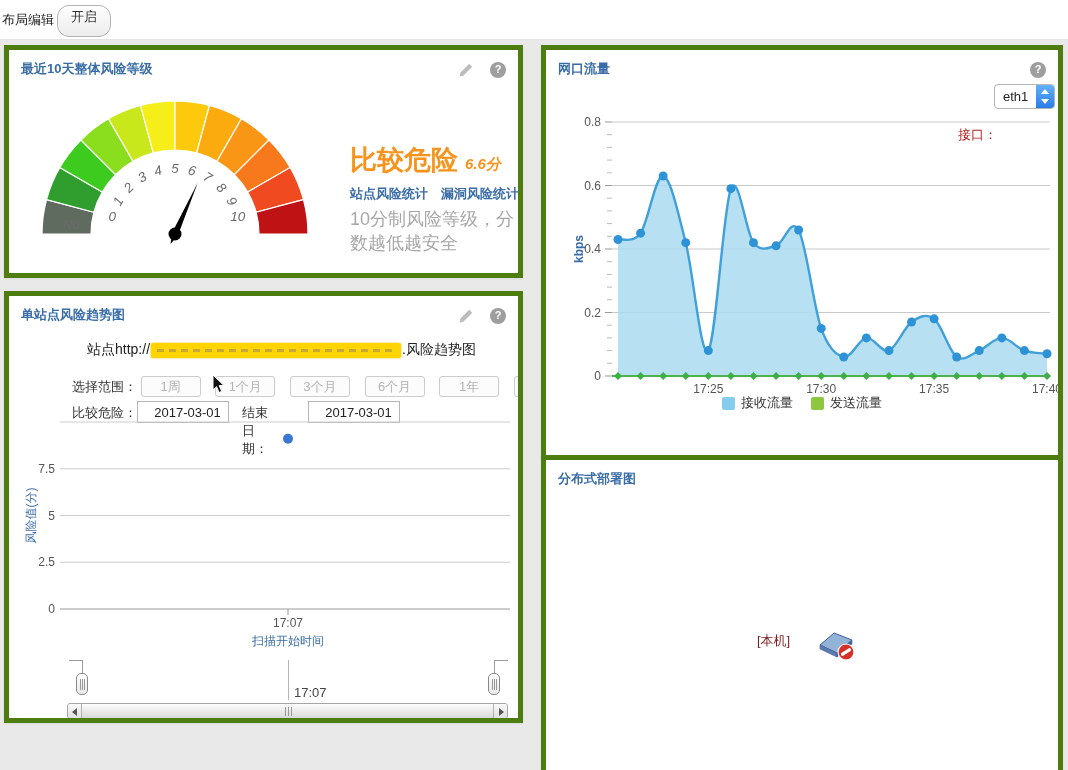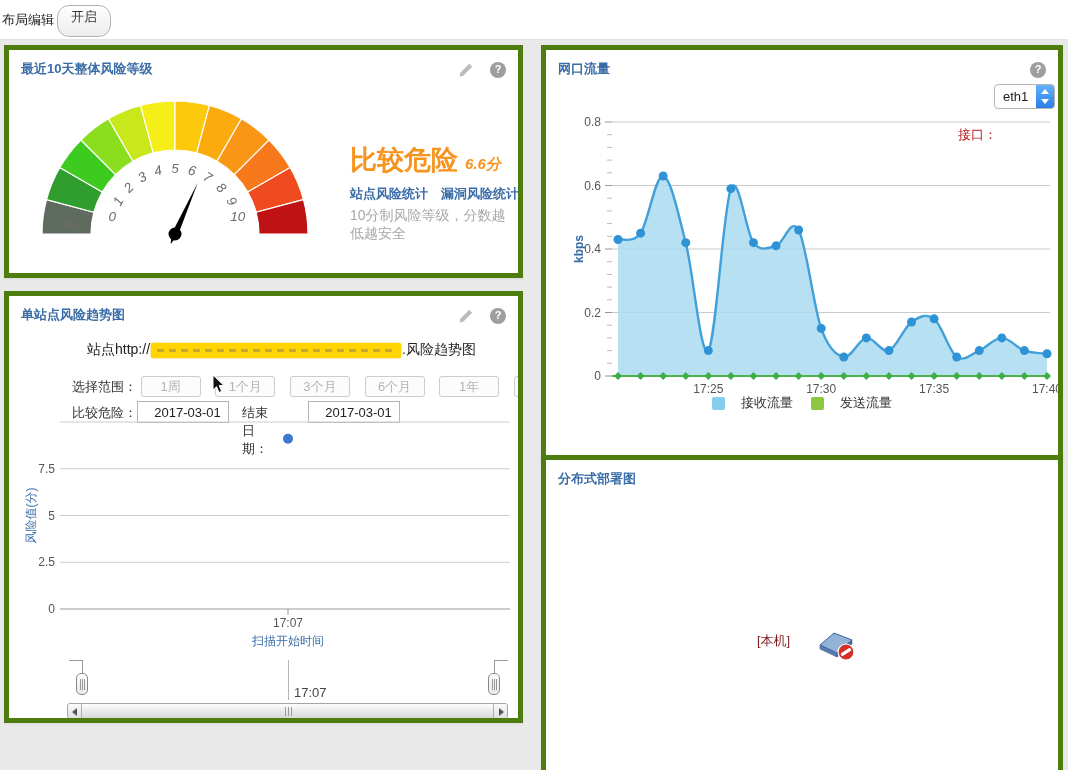--- a/index.html
+++ b/index.html
@@ -21,33 +21,33 @@
   .icon-help::before { content:"?"; position:absolute; left:0; top:1px; width:16px; text-align:center; color:#fff; font-size:11px; font-weight:bold; }
   .icon-pencil { position:absolute; right:44px; top:12px; width:16px; height:16px; cursor:pointer; }
 
   
   #gauge-svg { position:absolute; left:28px; top:38px; }
   .status-line { position:absolute; left:341px; top:92px; white-space:nowrap; }
   .status-main { font-size:27px; font-weight:bold; }
   .status-score { font-size:15px; font-weight:bold; font-style:italic; margin-left:7px;text-align:center; }
   .gauge-links { position:absolute; left:341px; top:135px; white-space:nowrap; }
   .gauge-links span { color:#3a6da7; font-weight:bold; margin-right:13px; cursor:pointer; }
-  .gauge-caption { position:absolute; left:341px; top:157px; color:#a8a8a8; font-size:14px; }
+  .gauge-caption { position:absolute; left:341px; top:157px; color:#a8a8a8; font-size:18px; }
 
   
   .iface-label { position:absolute; left:412px; top:40px; color:#b91c1c;margin-top:36px; }
   .iface-select { position:absolute; left:448px; top:34px; width:61px; height:25px; border:1px solid #b5b5b5; border-radius:4px; background:#fff; cursor:pointer; }
   .iface-value { position:absolute; left:8px; top:4px; color:#222; }
   .iface-stepper { position:absolute; right:0; top:0; width:18px; height:23px; border-radius:0 3px 3px 0; background:linear-gradient(#62b1fb,#2a7de8); }
   .chev-up,.chev-down { position:absolute; left:5px; width:0; height:0; border-left:4px solid transparent; border-right:4px solid transparent; }
   .chev-up { top:4px; border-bottom:5px solid #fff; }
   .chev-down { bottom:4px; border-top:5px solid #fff; }
   #traffic-svg { position:absolute; left:0; top:60px; }
   .legend-row { position:absolute; left:0; top:344px; width:100%; display:flex; justify-content:center; gap:18px; }
-  .legend-item { display:flex; align-items:center; gap:16px; cursor:pointer; }
+  .legend-item { display:flex; align-items:center; gap:6px; cursor:pointer; }
   .legend-swatch { width:13px; height:13px; border-radius:2px; }
 
   
   .site-line { position:absolute; left:78px; top:45px; display:flex; align-items:center; font-size:14px; color:#222; white-space:nowrap; }
   .redact-bar { width:250px; height:15px; margin:0 1px; background:#ffd400; border-radius:2px; box-shadow:0 0 2px #e8bc00; position:relative; overflow:hidden; }
   .redact-bar::after { content:""; position:absolute; left:6px; right:6px; top:6px; height:3px; background:repeating-linear-gradient(90deg, rgba(90,90,140,.35) 0 7px, transparent 7px 12px); }
   .range-row { position:absolute; left:63px; top:80px; white-space:nowrap; }
   .range-label,.date-label { color:#333; }
   .range-btn { display:inline-block; width:60px; height:21px; margin-right:11px; border:1px solid #ccc; border-radius:3px; background:#fcfcfc; color:#b4b4b4; text-align:center; line-height:19px; cursor:pointer; }
   .range-btn:first-of-type { margin-left:4px; }

